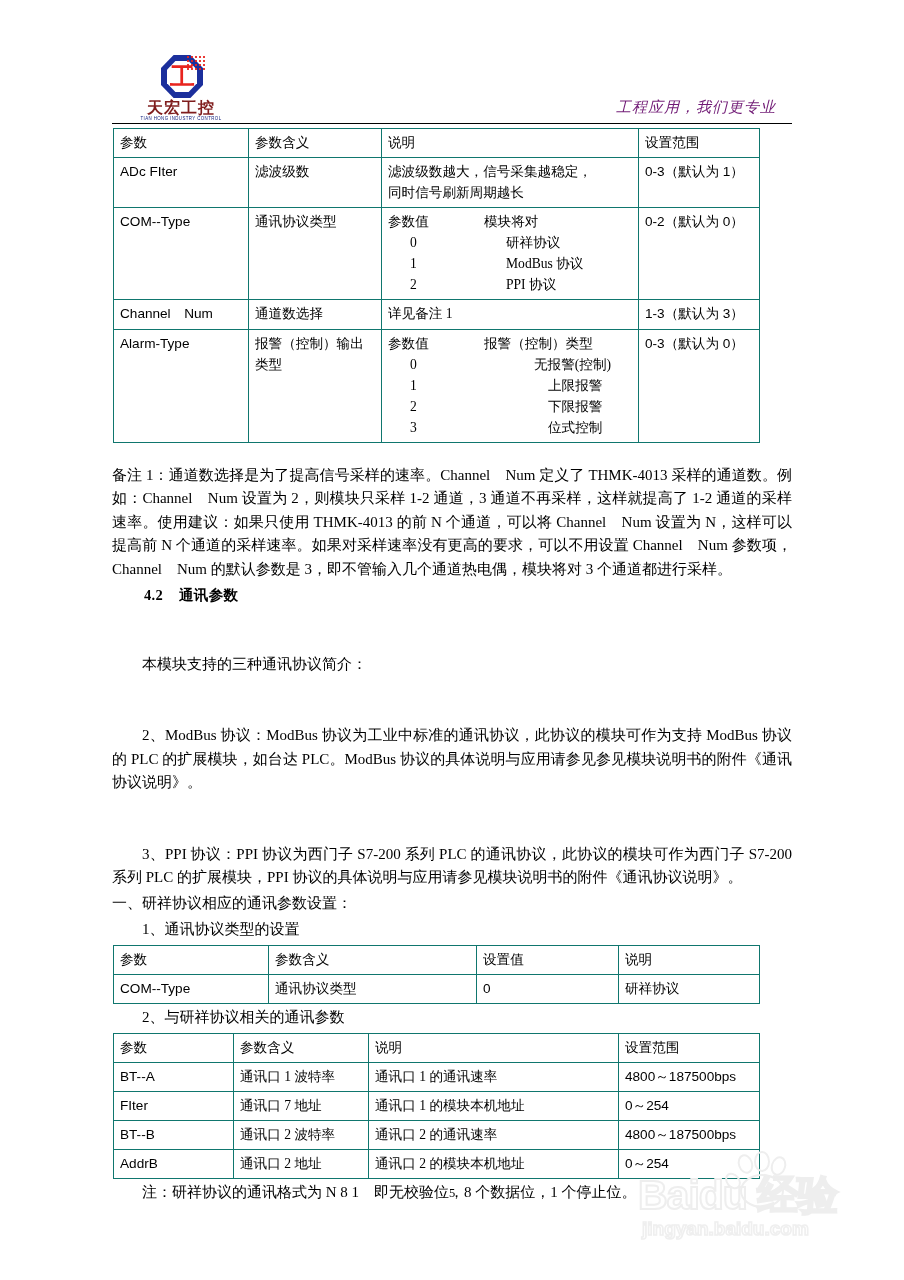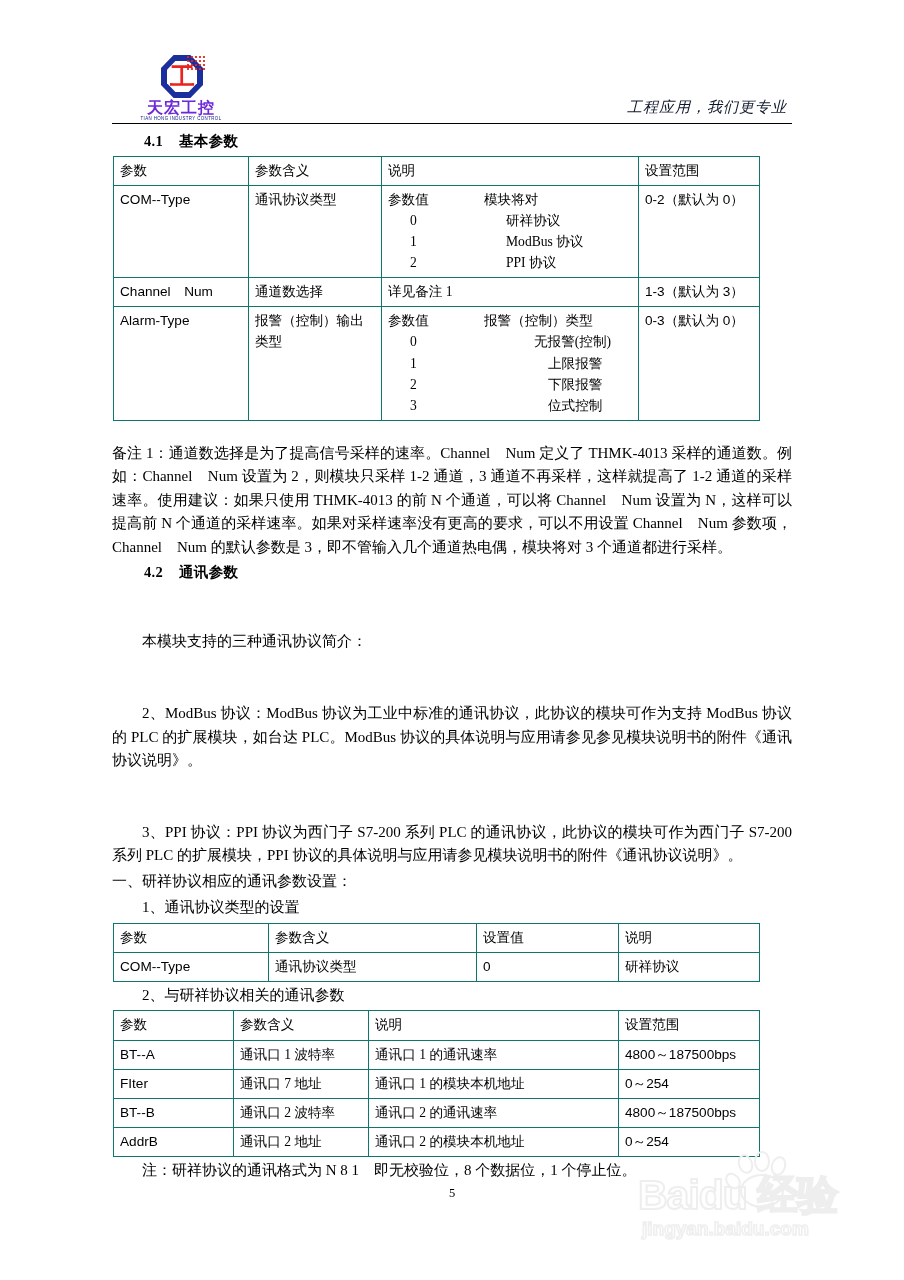--- a/index.html
+++ b/index.html
@@ -95,43 +95,43 @@
   .logo-cn {
     position: absolute;
     left: 0;
     top: 44px;
     width: 130px;
     text-align: center;
     font-family: "Liberation Sans", sans-serif;
     font-weight: 700;
     font-size: 16px;
     letter-spacing: 1px;
-    color: #6d28d9;
+    color: #7f1d1d;
   }
   .logo-en {
     position: absolute;
     left: 0;
     top: 62px;
     width: 130px;
     text-align: center;
     font-family: "Liberation Sans", sans-serif;
     font-size: 4.4px;
     letter-spacing: .4px;
     color: #12217f;
     transform: scaleY(1.1);
   }
   .tagline {
     position: absolute;
-    right: 5px;
+    right: 16px;
     top: 44px;
     font-family: "Liberation Serif", serif;
     font-style: italic;
     font-size: 15px;
     letter-spacing: 1px;
-    color: #0f172a;
+    color: #701a75;
     white-space: nowrap;
   }
   .header-rule {
     position: absolute;
     left: 0px;
     right: 0px;
     top: 69px;
     border-bottom: 1.6px solid #000;
   }
 
@@ -290,40 +290,46 @@
           <div class="logo-gong">工</div>
         </div>
         <div class="logo-cn">天宏工控</div>
         <div class="logo-en">TIAN HONG INDUSTRY CONTROL</div>
       </div>
       <div class="tagline">工程应用，我们更专业</div>
       <div class="header-rule"></div>
     </div>
 
 
-    <h3 class="subsec">
-      <span class="num">4.1</span><span>基本参数</span>
-    </h3>
 
     <table class="doc t1">
       <colgroup>
           <col class="c1">
           <col class="c2">
           <col class="c3">
           <col class="c4">
         </colgroup>
       <thead>
         <tr>
           <th>参数</th>
           <th>参数含义</th>
           <th>说明</th>
           <th>设置范围</th>
         </tr>
       </thead>
       <tbody>
+        <tr>
+          <td class="sans">ADc FIter</td>
+          <td>滤波级数</td>
+          <td>
+            <span class="cellline">滤波级数越大，信号采集越稳定，</span>
+            <span class="cellline">同时信号刷新周期越长</span>
+          </td>
+          <td class="sans">0-3（默认为 1）</td>
+        </tr>
 
         <tr>
           <td class="sans">COM--Type</td>
           <td>通讯协议类型</td>
           <td>
             <span class="cellline"><span class="sub2">参数值</span><span class="sub2c">模块将对</span></span>
             <span class="cellline"><span class="sub2" style="padding-left:22px">0</span><span class="sub2c">研祥协议</span></span>
             <span class="cellline"><span class="sub2" style="padding-left:22px">1</span><span class="sub2c">ModBus 协议</span></span>
             <span class="cellline"><span class="sub2" style="padding-left:22px">2</span><span class="sub2c">PPI 协议</span></span>
           </td>

